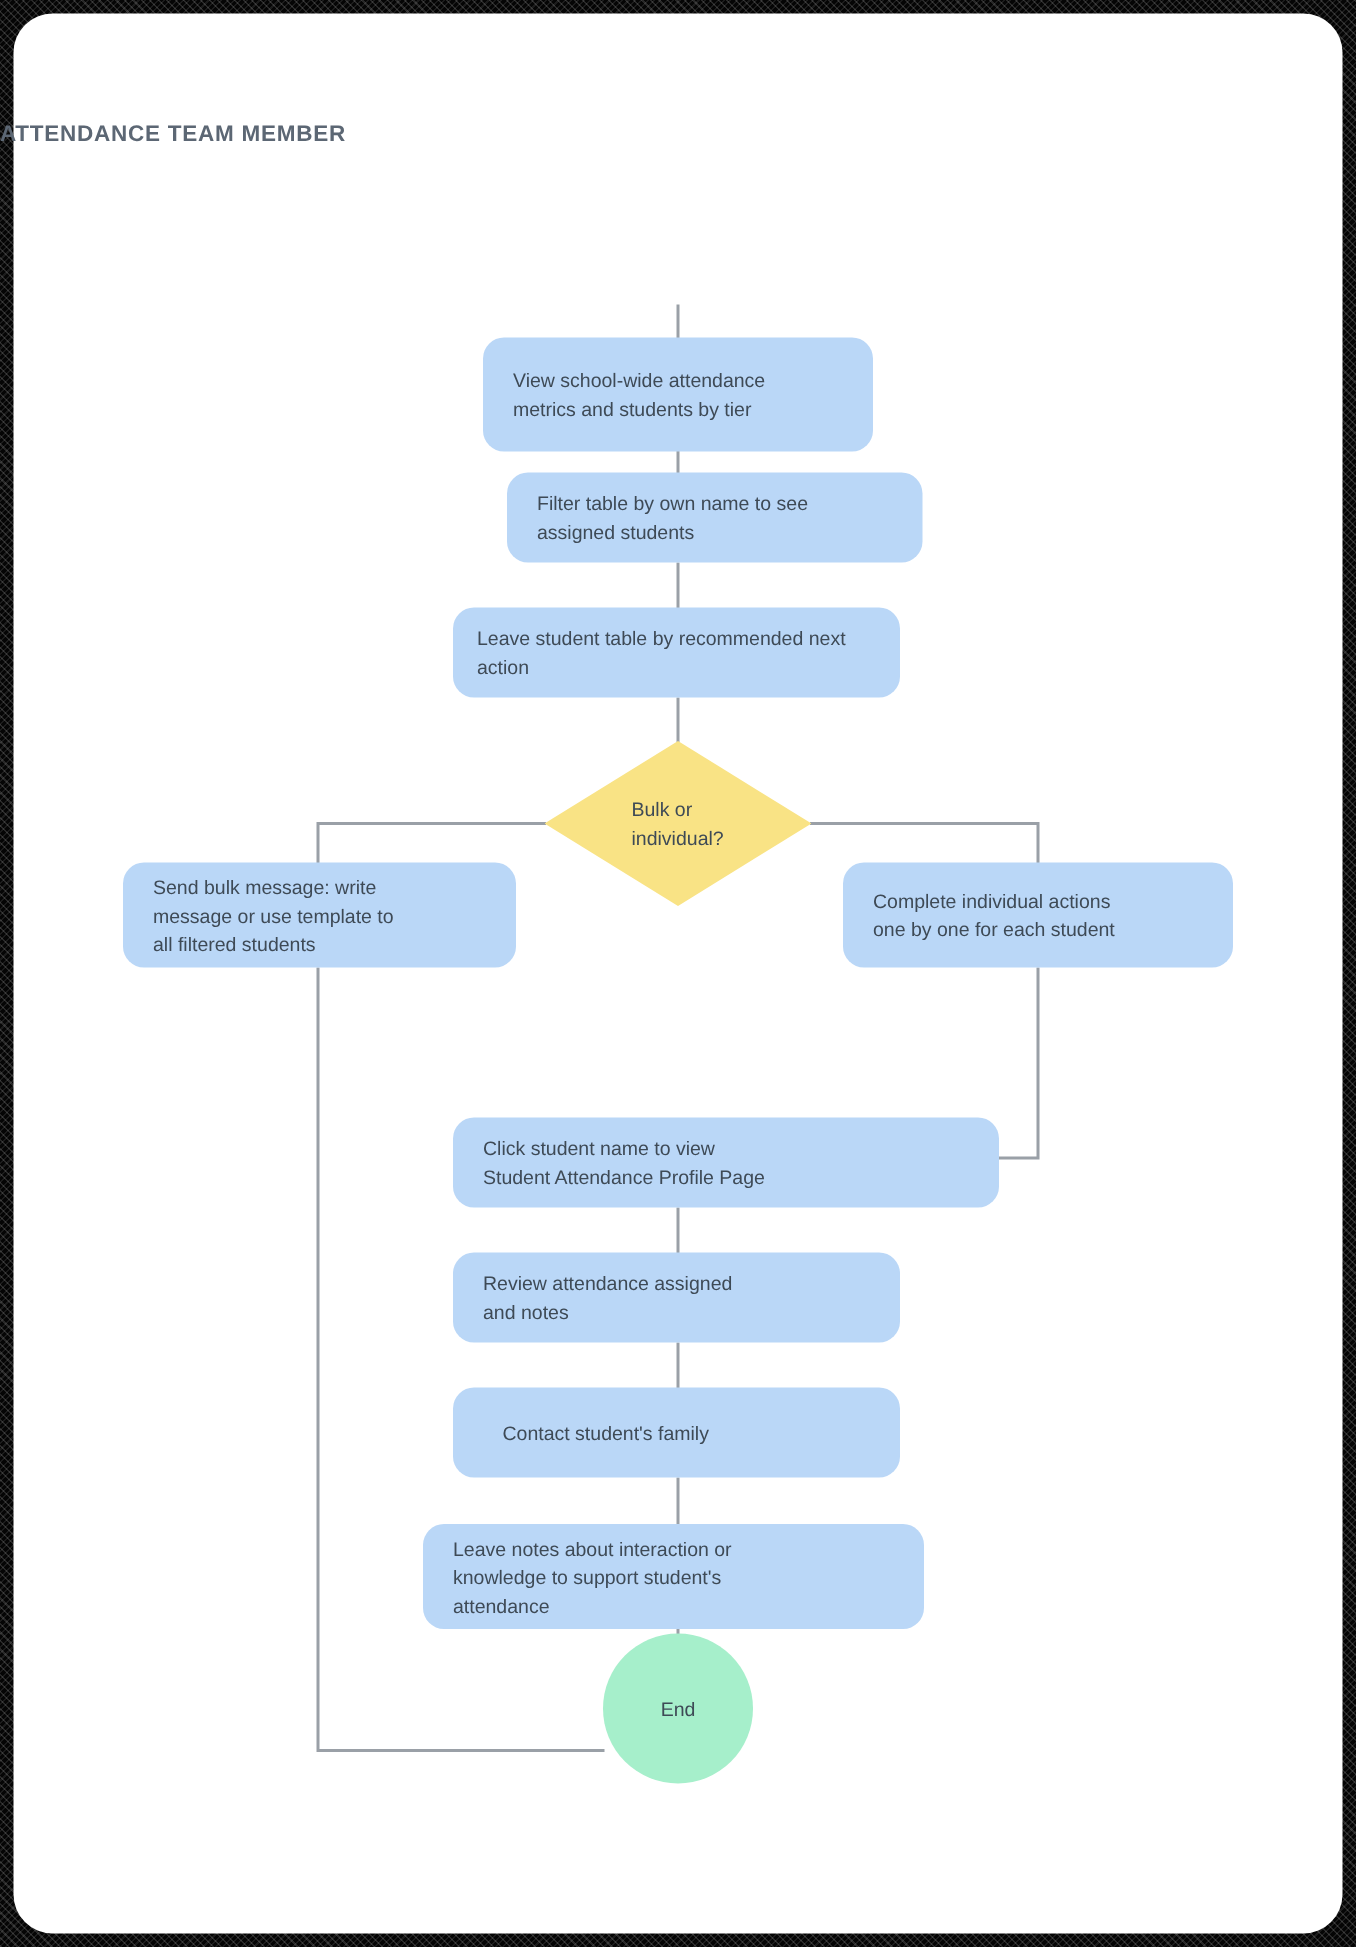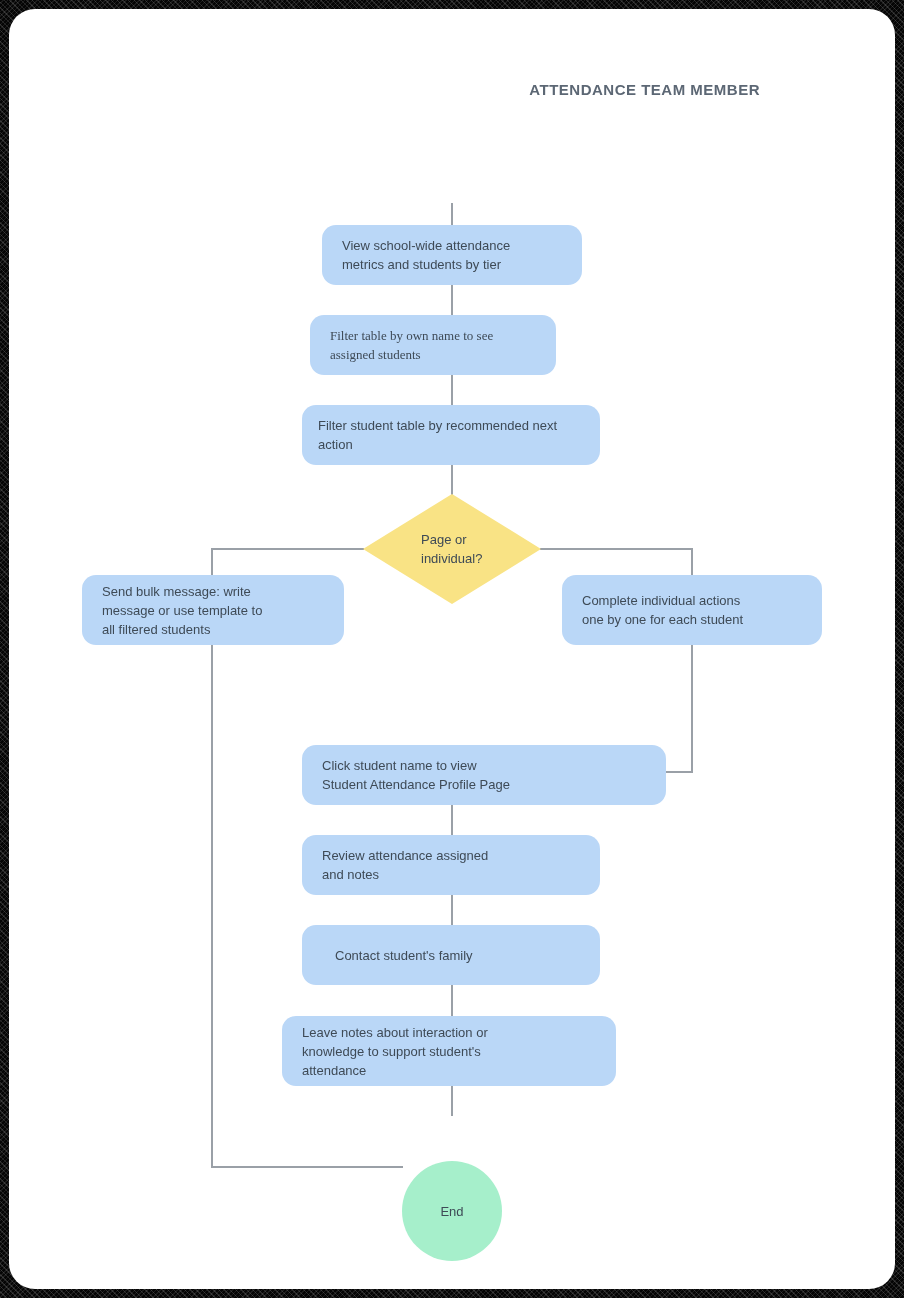--- a/index.html
+++ b/index.html
@@ -15,41 +15,41 @@
   .frame {
     position: absolute; left: 9px; top: 9px; right: 9px; bottom: 9px;
     background: #ffffff; border-radius: 26px;
   }
   .canvas { position: absolute; inset: 0; }
   .connectors { position: absolute; left: 0; top: 0; pointer-events: none; }
   .connectors path { stroke: var(--connector, #9AA0A7); stroke-width: 2; fill: none; }
 
   .title {
     position: absolute; top: 81px; left: 0; width: 760px;
-    text-align: right; font-weight: bold; font-size: 15px;
+    text-align: left; font-weight: bold; font-size: 15px;
     letter-spacing: 0.5px; color: var(--title-text, #5C6774);
   }
 
   .node {
     position: absolute; display: flex; align-items: center;
     font-size: 13px; line-height: 19px; color: var(--node-text, #3E4A56);
   }
   .node span { white-space: pre-line; }
 
   .process {
     background: var(--process-fill, #BAD7F7);
     border-radius: 14px; padding: 0 8px 0 20px;
   }
   .terminator { border-radius: 50%; justify-content: center; }
 
   #n-start   { left: 403px; top: 105px; width:  98px; height:  98px; background: var(--start-fill, #A0EBC2); }
-  #n-end     { left: 402px; top: 1161px; width: 100px; height: 100px; background: var(--end-fill, #A6EFCB); text-align: center; }
+  #n-end     { left: 402px; top: 1089px; width: 100px; height: 100px; background: var(--end-fill, #A6EFCB); text-align: center; }
 
-  #n-view    { left: 322px; top: 225px;  width: 260px; height: 60px; }
-  #n-own     { left: 310px; top: 315px;  width: 246px; height: 60px; font-family: Liberation Serif, serif; }
+  #n-view    { left: 322px; top: 225px;  width: 260px; height: 76px; }
+  #n-own     { left: 338px; top: 315px;  width: 277px; height: 60px; }
   #n-next    { left: 302px; top: 405px;  width: 298px; height: 60px; padding-left: 16px; }
   #n-bulk    { left:  82px; top: 575px;  width: 262px; height: 70px; }
   #n-indiv   { left: 562px; top: 575px;  width: 260px; height: 70px; }
   #n-click   { left: 302px; top: 745px;  width: 364px; height: 60px; }
   #n-review  { left: 302px; top: 835px;  width: 298px; height: 60px; }
   #n-contact { left: 302px; top: 925px;  width: 298px; height: 60px; padding-left: 33px; }
   #n-leave   { left: 282px; top: 1016px; width: 334px; height: 70px; }
 
   #n-decision {
     left: 363px; top: 494px; width: 178px; height: 110px;
@@ -87,25 +87,25 @@
     <span>View school-wide attendance
 metrics and students by tier</span>
   </div>
 
   <div class="node process" id="n-own">
     <span>Filter table by own name to see
 assigned students</span>
   </div>
 
   <div class="node process" id="n-next">
-    <span>Filter student table by recommended next action</span>
+    <span>Leave student table by recommended next action</span>
   </div>
 
   <div class="node" id="n-decision">
-    <span>Page or
+    <span>Bulk or
 individual?</span>
   </div>
 
   <div class="node process" id="n-indiv">
     <span>Complete individual actions
 one by one for each student</span>
   </div>
 
   <div class="node process" id="n-bulk">
     <span>Send bulk message: write

